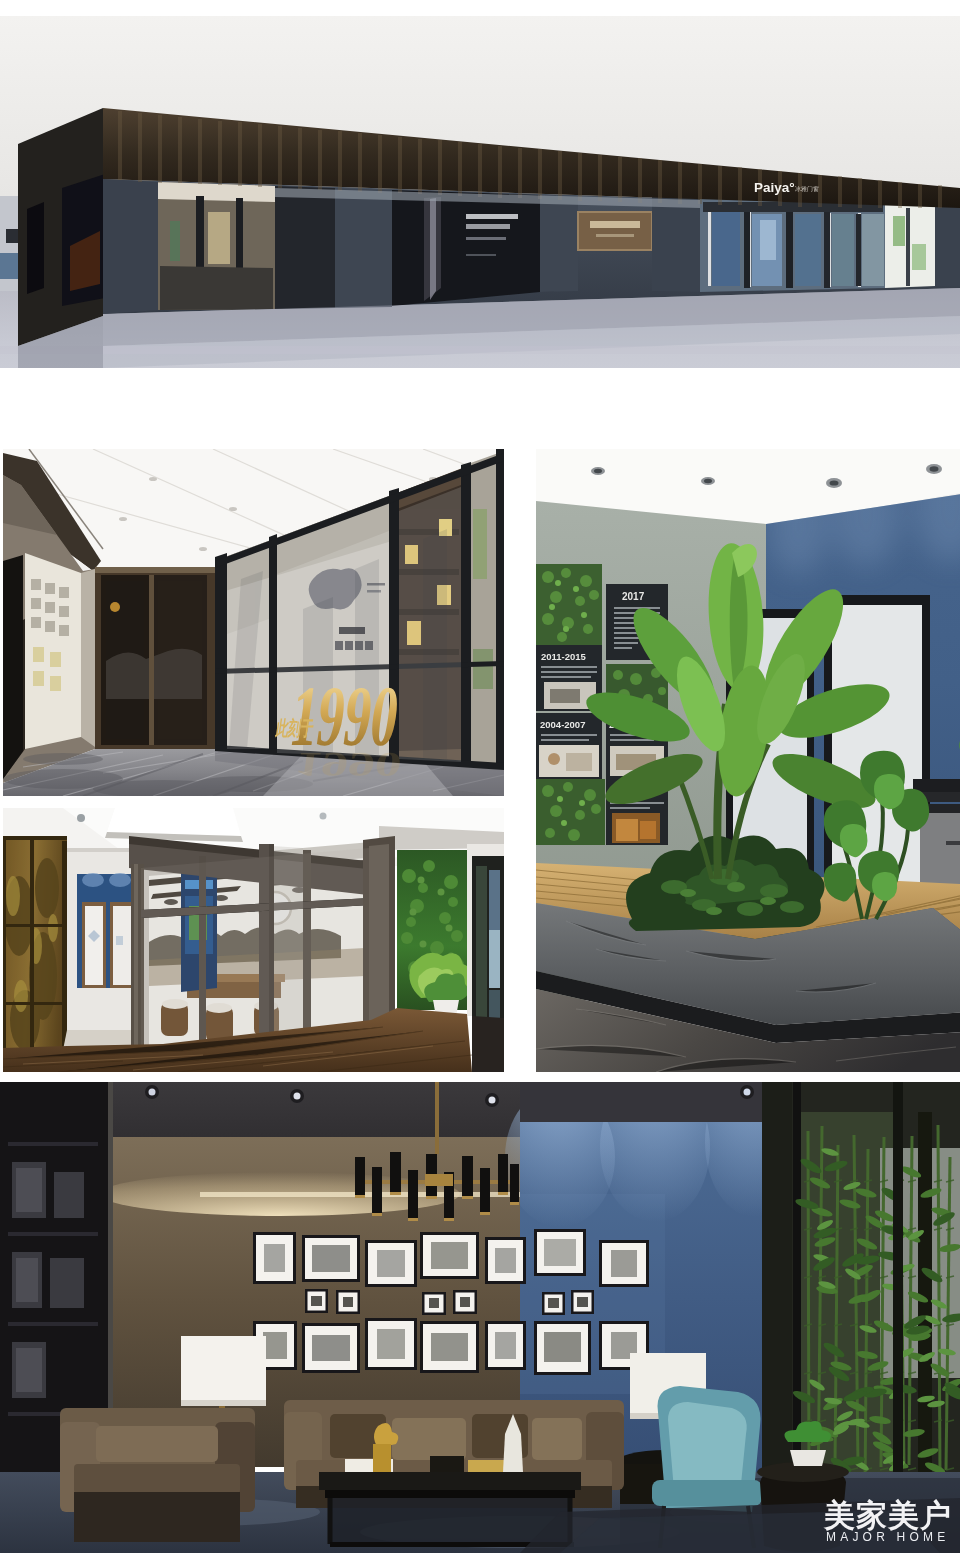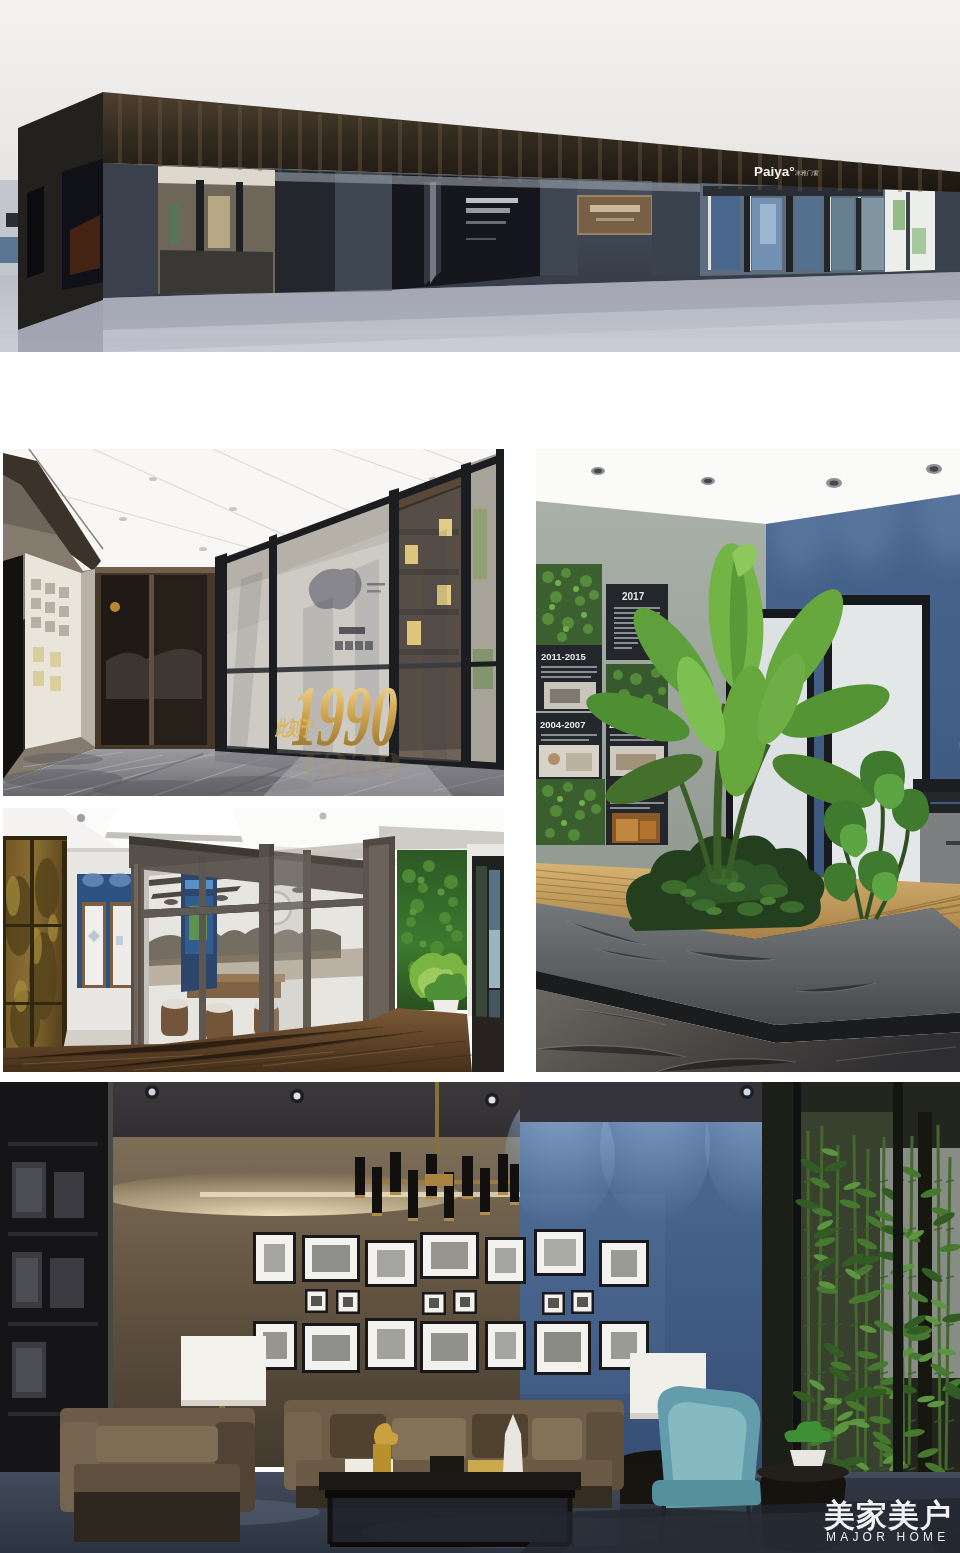--- a/index.html
+++ b/index.html
@@ -4,21 +4,21 @@
 <style>
 html,body{margin:0;padding:0;background:#fff;}
 #page{position:relative;width:960px;height:1553px;background:#fff;overflow:hidden;font-family:"Liberation Sans",sans-serif;}
 .ph{position:absolute;overflow:hidden;}
 svg{display:block;}
 </style>
 </head>
 <body>
 <div id="page">
 
-<div class="ph" id="sec1" style="left:0;top:0;width:960px;height:352px;text-align:center;">
+<div class="ph" id="sec1" style="left:0;top:16px;width:960px;height:352px;text-align:center;">
 <svg width="960" height="437" viewBox="0 0 960 437">
 <defs>
 <linearGradient id="ceil1" x1="0" y1="0" x2="0" y2="1">
 <stop offset="0" stop-color="#f3f2f0"></stop>
             <stop offset="0.6" stop-color="#e7e6e4"></stop>
             <stop offset="1" stop-color="#dcdbd9"></stop>
 </linearGradient>
 <linearGradient id="floor1" x1="0" y1="0" x2="0" y2="1">
 <stop offset="0" stop-color="#b9bac4"></stop>
             <stop offset="0.35" stop-color="#c7c9d3"></stop>

